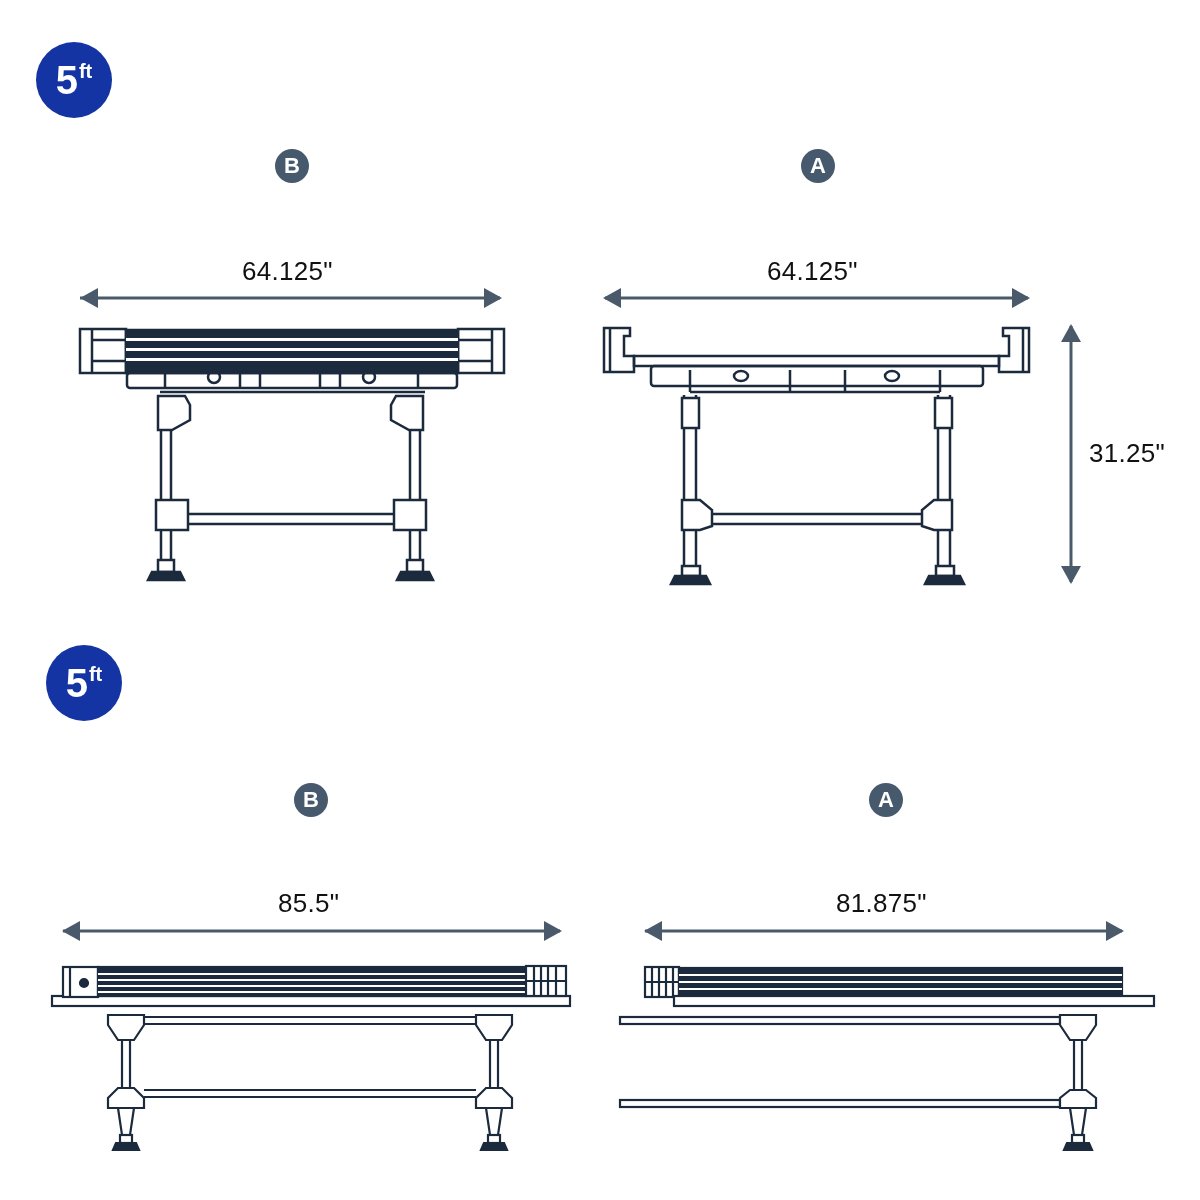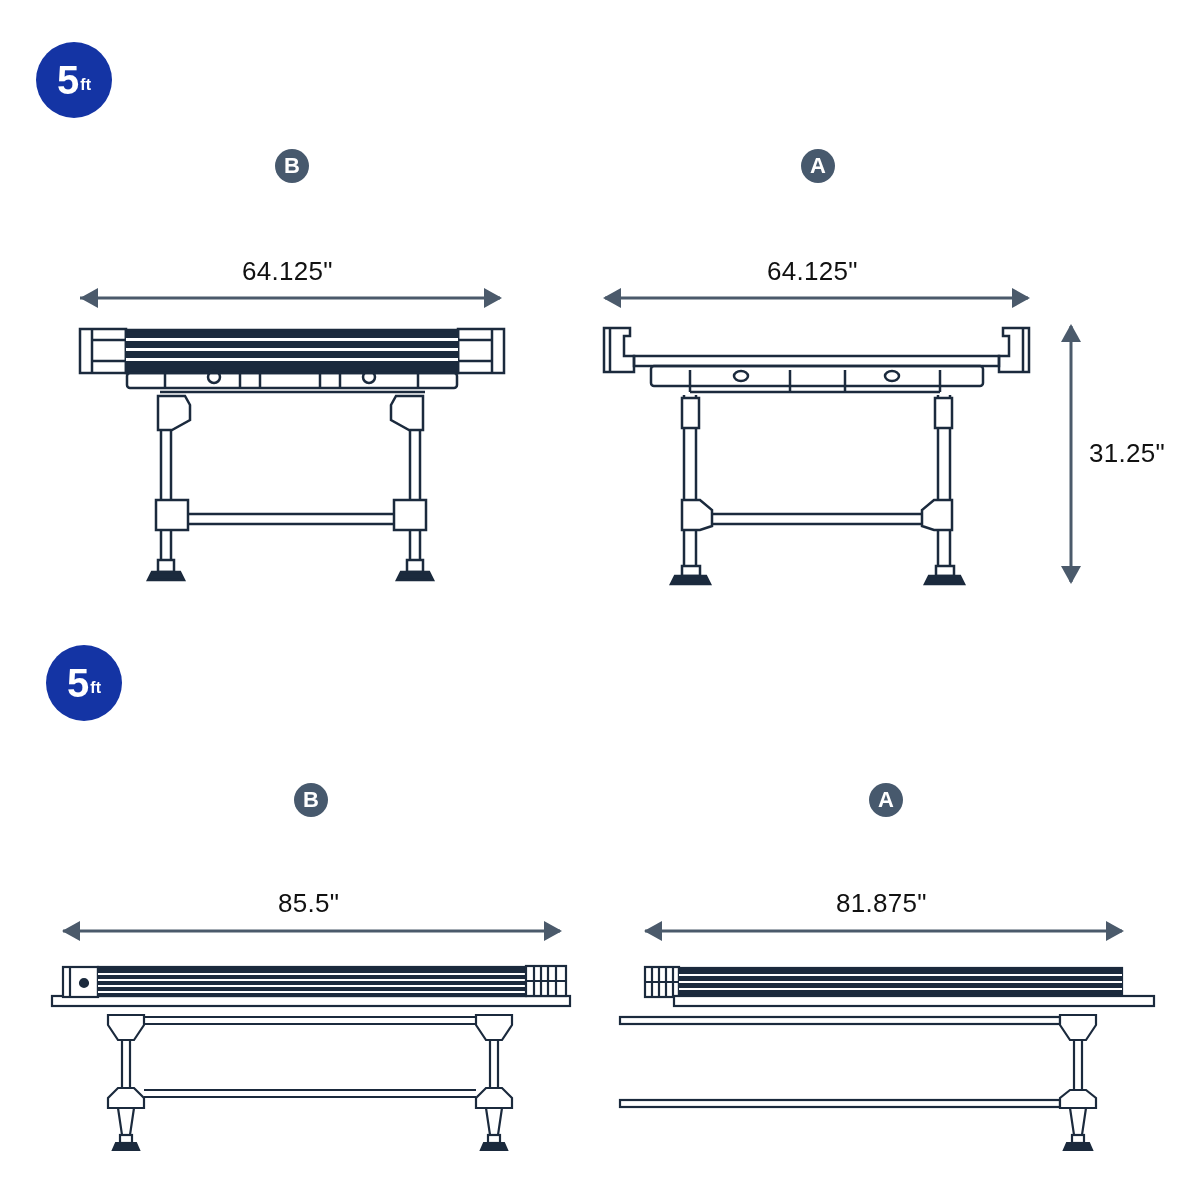--- a/index.html
+++ b/index.html
@@ -1,21 +1,21 @@
 <!DOCTYPE html>
 <html><head>
   <meta charset="utf-8">
   <style>
     html, body { margin: 0; padding: 0; background: #ffffff; }
     body { width: 1200px; height: 1200px; position: relative; overflow: hidden;
            font-family: "Liberation Sans", "DejaVu Sans", sans-serif; }
     .size-badge { position: absolute; width: 76px; height: 76px; border-radius: 50%;
                   background: #1434a4; color: #fff; display: flex; align-items: center; justify-content: center; }
     .size-badge .num { font-size: 40px; font-weight: bold; line-height: 1; }
-    .size-badge .unit { font-size: 16px; font-weight: bold; align-self: flex-start; margin-top: 34px; margin-left: 1px; }
+    .size-badge .unit { font-size: 20px; font-weight: bold; align-self: flex-start; margin-top: 18px; margin-left: 1px; }
     .view-badge { position: absolute; width: 34px; height: 34px; border-radius: 50%; background: #47596d; color: #fff;
                   display: flex; align-items: center; justify-content: center; font-size: 22px; font-weight: bold; }
     .dim-label { position: absolute; font-size: 26px; color: #111; letter-spacing: 0.3px; white-space: nowrap; }
     svg { position: absolute; left: 0; top: 0; }
   </style>
 </head>
 <body>
 
 <div class="size-badge" style="left:36px;top:42px;">
   <span class="num">5</span>

